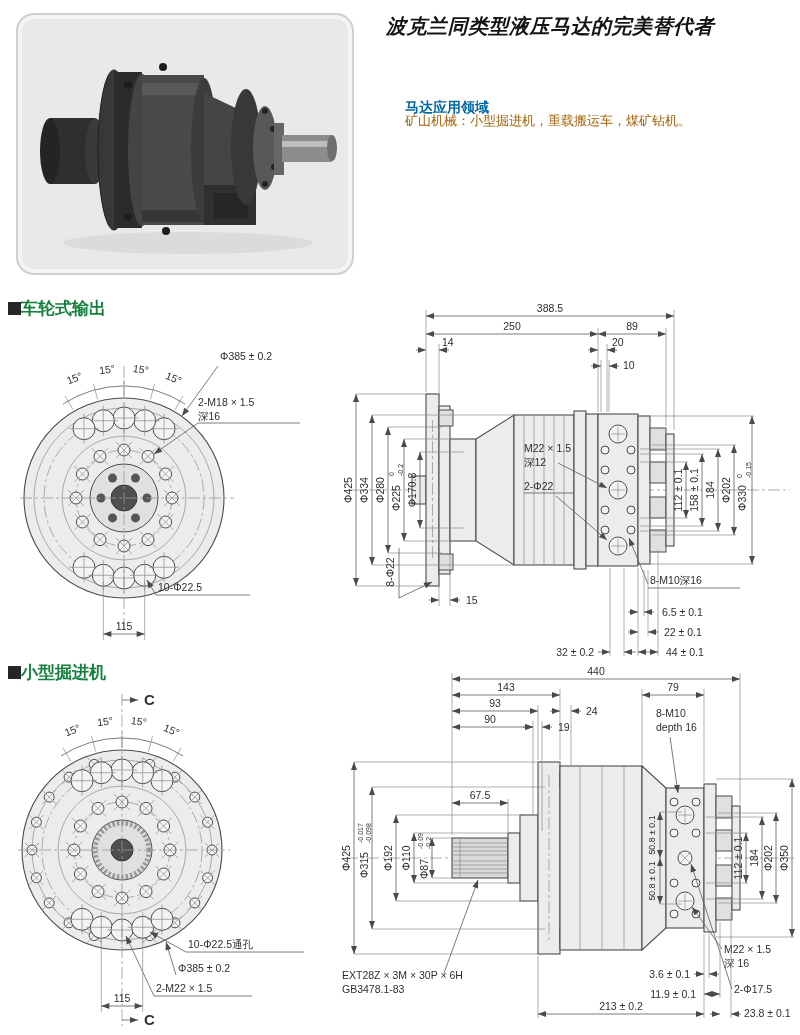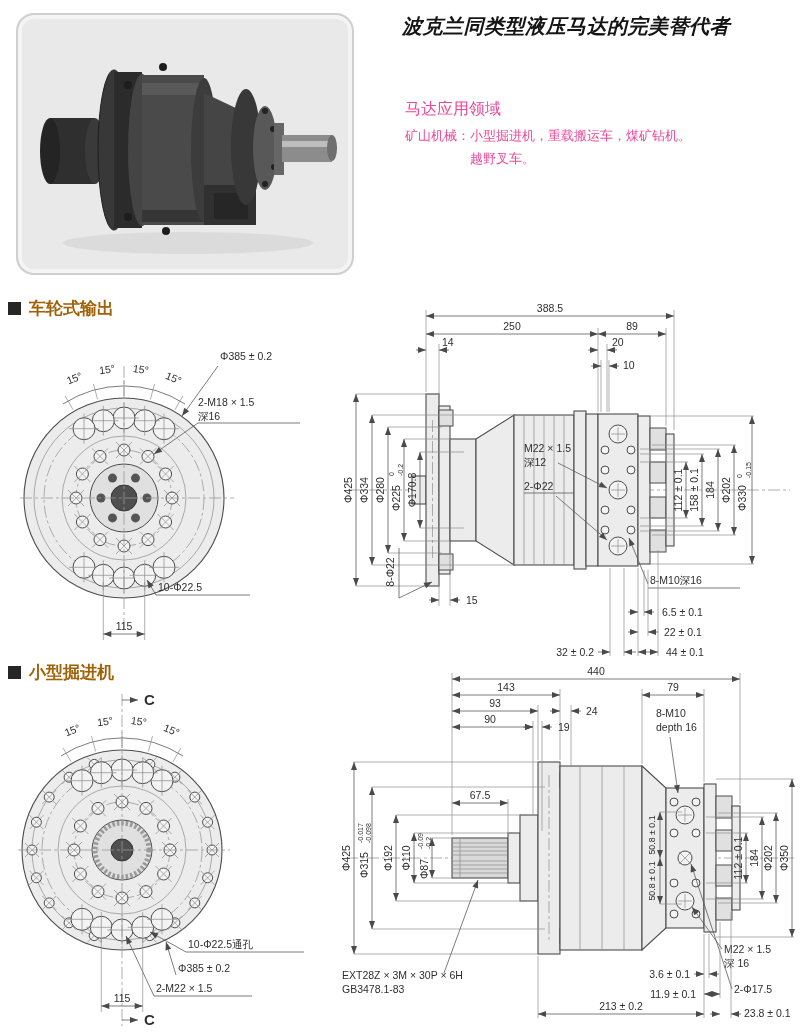--- a/index.html
+++ b/index.html
@@ -1,27 +1,27 @@
 <!DOCTYPE html>
 <html><head>
 <meta charset="utf-8">
 <style>
   html,body{margin:0;padding:0}
   body{width:800px;height:1035px;position:relative;background:#fff;overflow:hidden;
        font-family:"Liberation Sans",sans-serif;color:#1c1c1c}
   .photo-frame{position:absolute;left:16px;top:13px;width:334px;height:258px;background:#e9e9e9;
        border:2px solid #cfcfcf;border-radius:18px;box-shadow:inset 0 0 0 4px #f4f4f4}
   .photo-frame svg{position:absolute;left:0;top:0}
-  .title{position:absolute;left:402px;top:13px;width:394px;font-size:20px;font-weight:bold;
+  .title{position:absolute;left:386px;top:13px;width:394px;font-size:20px;font-weight:bold;
        font-style:italic;color:#141414;letter-spacing:.5px;white-space:nowrap}
-  .apps-h{position:absolute;left:405px;top:99px;font-size:16px;font-weight:normal;color:#ec4899}
-  .apps{position:absolute;left:405px;top:124px;width:390px;font-size:13px;line-height:23px;color:#ec4899}
+  .apps-h{position:absolute;left:405px;top:99px;font-size:14px;font-weight:bold;color:#0369a1}
+  .apps{position:absolute;left:405px;top:109px;width:390px;font-size:13px;line-height:23px;color:#a16207}
   .apps .indent{padding-left:65px}
-  .sec{position:absolute;left:8px;display:flex;align-items:center;gap:8px;
-       font-size:17px;font-weight:bold;color:#a16207}
+  .sec{position:absolute;left:8px;display:flex;align-items:center;
+       font-size:17px;font-weight:bold;color:#15803d}
   .sec .sq{width:13px;height:13px;background:#262626;display:inline-block}
   .dwg{position:absolute}
   svg .ol{fill:#ececec;stroke:#4d4d4d;stroke-width:1.1}
   svg .ol2{fill:#e0e0e0;stroke:#4d4d4d;stroke-width:1}
   svg .ln{fill:#f3f3f3;stroke:#4d4d4d;stroke-width:1}
   svg .thin{stroke:#8a8a8a;stroke-width:.7;fill:none}
   svg .cl{stroke:#999;stroke-width:.8;fill:none;stroke-dasharray:12 3 3 3}
   svg .dim{stroke:#5a5a5a;stroke-width:.8;fill:none}
   svg .ext{stroke:#8c8c8c;stroke-width:.7;fill:none}
   svg text{font-family:"Liberation Sans",sans-serif;font-size:10.5px;fill:#2e2e2e}
@@ -66,21 +66,20 @@
       <circle cx="110" cy="202" r="4" fill="#1d1d1d"></circle>
         <circle cx="148" cy="216" r="4" fill="#1d1d1d"></circle>
     </g>
   </svg>
 </div>
 
 <div class="title">波克兰同类型液压马达的完美替代者</div>
 <div class="apps-h">马达应用领域</div>
 <div class="apps">
   <div>矿山机械：小型掘进机，重载搬运车，煤矿钻机。</div>
-  <div class="indent">越野叉车。</div>
 </div>
 
 <div class="sec" style="top:297px">
   <span class="sq"></span>
   <span>车轮式输出</span>
 </div>
 
 <svg class="dwg" style="left:4px;top:330px" width="332" height="322" viewBox="0 0 332 322">
   <defs>
     <marker id="aF1" viewBox="0 0 10 8" refX="9" refY="4" markerWidth="10" markerHeight="8" orient="auto-start-reverse" markerUnits="userSpaceOnUse">

